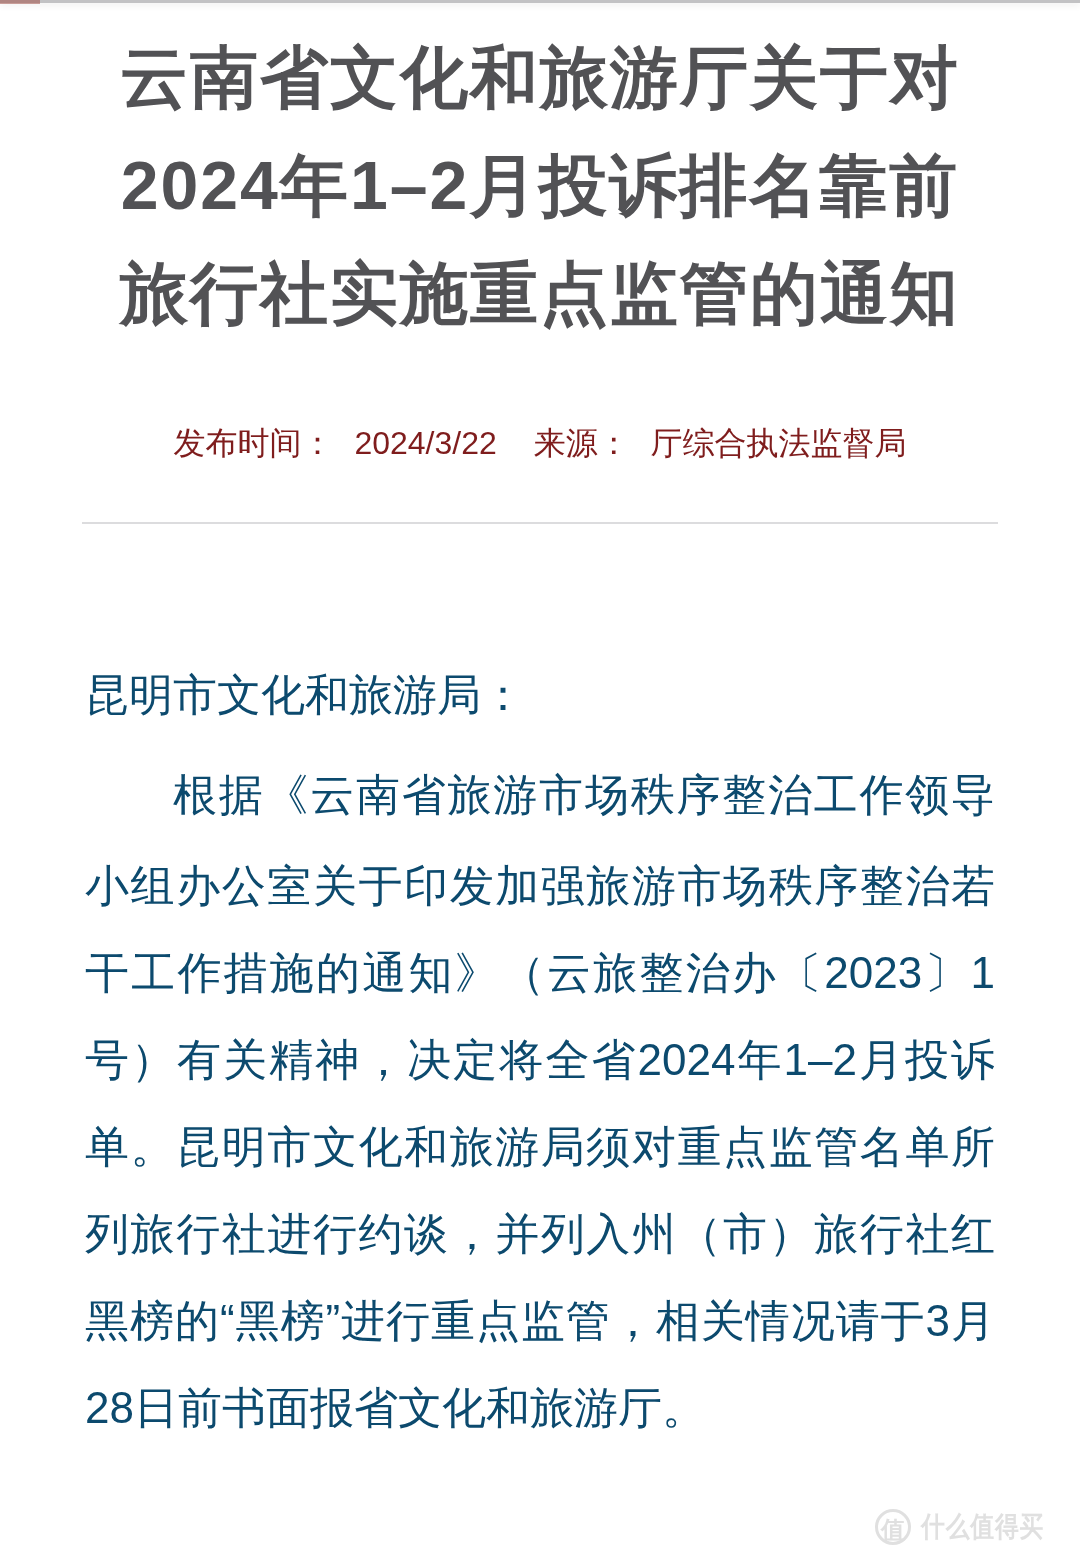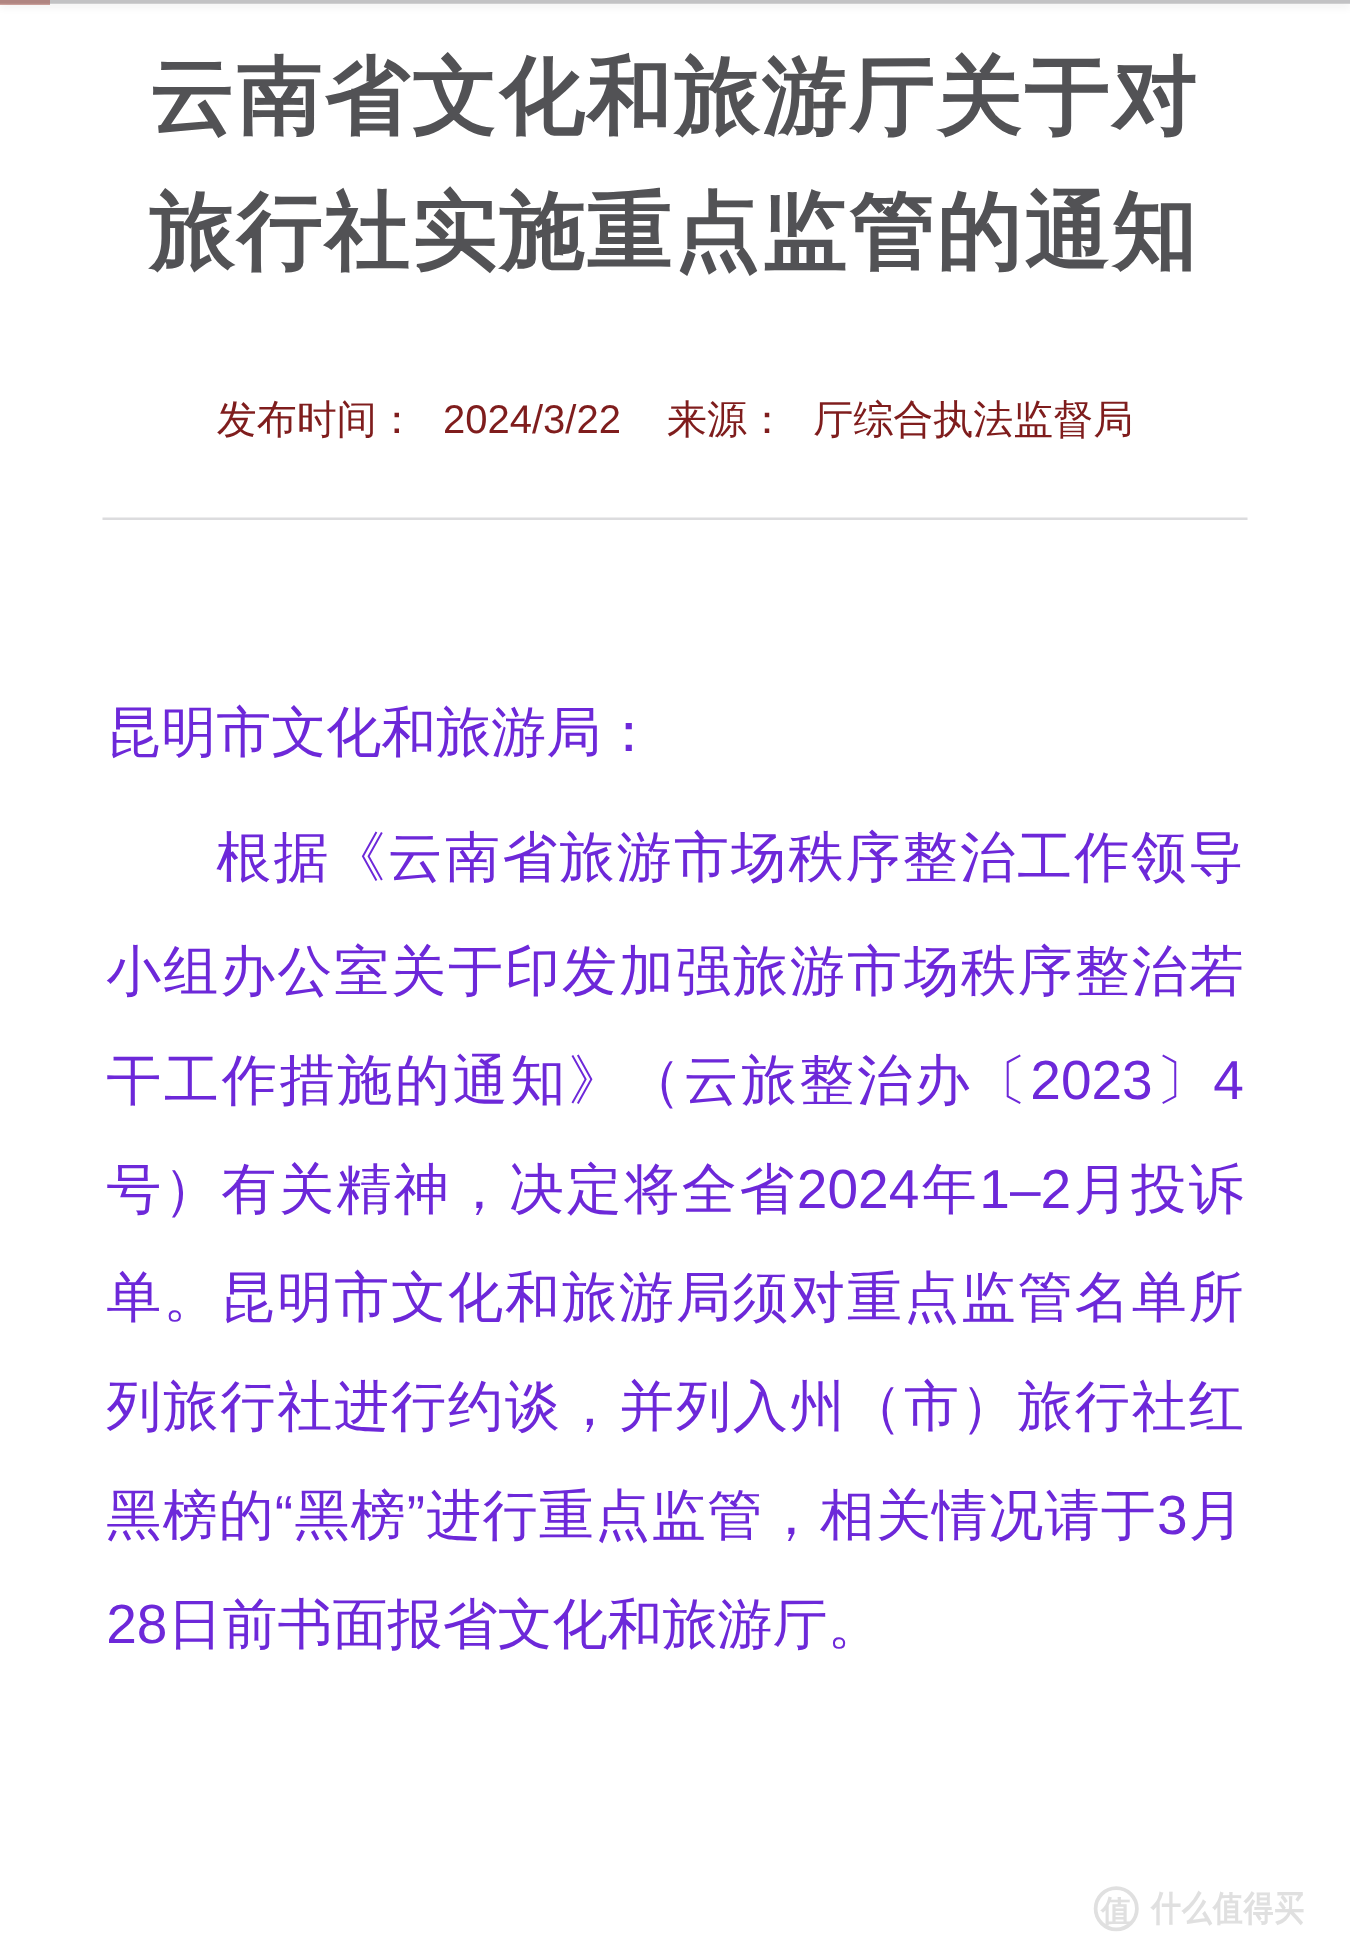--- a/index.html
+++ b/index.html
@@ -51,21 +51,21 @@
   .meta .gap-l { margin-left: 28px; }
   .divider {
     border: none;
     border-top: 2px solid #dcdcde;
     margin: 57px 82px 0 82px;
   }
   .doc-body {
     margin-top: 127px;
     padding: 0 85px;
     font-size: 44px;
-    color: #6d28d9;
+    color: #0c4a6e;
     font-weight: 400;
   }
   .line {
     display: block;
     height: 87px;
     line-height: 87px;
     white-space: nowrap;
   }
   .jline {
     white-space: normal;
@@ -107,37 +107,38 @@
 </head>
 <body>
 
 <div class="top-border">
   <div class="top-border-smudge"></div>
 </div>
 
 <header>
   <h1 class="title">
     <span class="title-line">云南省文化和旅游厅关于对</span>
+    <span class="title-line">2024年1–2月投诉排名靠前</span>
     <span class="title-line">旅行社实施重点监管的通知</span>
   </h1>
   <div class="meta">
     <span>发布时间：</span>
     <span class="gap-s">2024/3/22</span>
     <span class="gap-l">来源：</span>
     <span class="gap-s">厅综合执法监督局</span>
   </div>
   <hr class="divider">
 </header>
 
 <main class="doc-body">
   <div class="line lline salutation">昆明市文化和旅游局：</div>
   <div class="paragraph">
     <div class="line jline indent">根据《云南省旅游市场秩序整治工作领导</div>
     <div class="line jline">小组办公室关于印发加强旅游市场秩序整治若</div>
-    <div class="line jline">干工作措施的通知》（云旅整治办〔2023〕4</div>
+    <div class="line jline">干工作措施的通知》（云旅整治办〔2023〕1</div>
     <div class="line jline">号）有关精神，决定将全省2024年1–2月投诉</div>
     <div class="line jline">单。昆明市文化和旅游局须对重点监管名单所</div>
     <div class="line jline">列旅行社进行约谈，并列入州（市）旅行社红</div>
     <div class="line jline">黑榜的“黑榜”进行重点监管，相关情况请于3月</div>
     <div class="line lline">28日前书面报省文化和旅游厅。</div>
   </div>
 </main>
 
 <div class="watermark">
   <span class="wm-logo">值</span>

